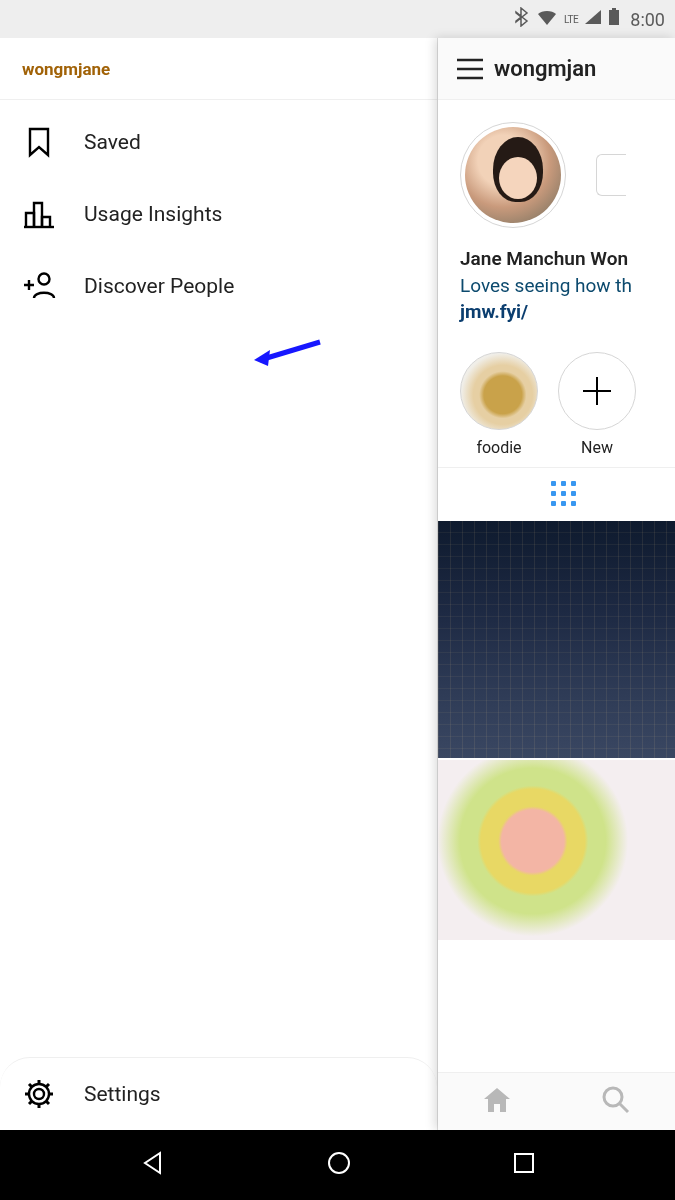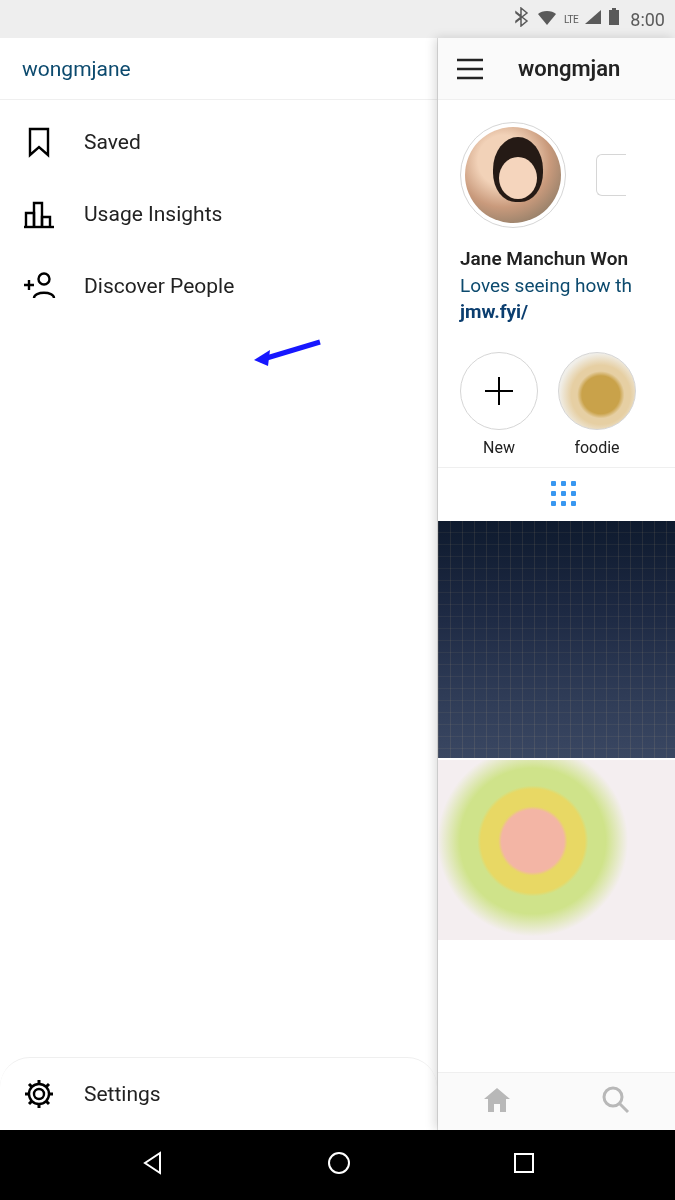--- a/index.html
+++ b/index.html
@@ -47,23 +47,23 @@
     border-right: 1px solid #e2e2e2;
   }
   .drawer-header {
     height: 62px;
     display: flex;
     align-items: center;
     padding: 0 22px;
     border-bottom: 1px solid #efefef;
   }
   .drawer-header span {
-    font-size: 21px;
-    font-weight: 400;
-    color: #0c4a6e;
+    font-size: 17px;
+    font-weight: 700;
+    color: #a16207;
   }
   .drawer-items {
     flex: 1;
     padding-top: 6px;
     position: relative;
   }
   .drawer-item {
     height: 72px;
     display: flex;
     align-items: center;
@@ -105,21 +105,21 @@
     box-shadow: -3px 0 10px rgba(0,0,0,0.15);
     background: #fafafa;
     display: flex;
     flex-direction: column;
   }
   .profile-header {
     height: 62px;
     display: flex;
     align-items: center;
     padding: 0 18px;
-    gap: 34px;
+    gap: 10px;
     border-bottom: 1px solid #efefef;
     background: #fafafa;
   }
   .hamburger svg { display: block; }
   .profile-header .username {
     font-size: 22px;
     font-weight: 600;
     color: #222;
     white-space: nowrap;
   }
@@ -403,30 +403,30 @@
       </div>
 
       <div class="bio">
         <div class="name">Jane Manchun Won</div>
         <div class="desc">Loves seeing how th</div>
         <div class="link">jmw.fyi/</div>
       </div>
 
       <div class="highlights">
         <div class="highlight">
+          <div class="highlight-circle food"></div>
+          <span class="label">foodie</span>
+        </div>
+        <div class="highlight">
           <div class="highlight-circle">
             <svg width="34" height="34" viewBox="0 0 34 34" stroke="#000" stroke-width="2">
               <path d="M17 3 L17 31 M3 17 L31 17"></path>
             </svg>
           </div>
           <span class="label">New</span>
-        </div>
-        <div class="highlight">
-          <div class="highlight-circle food"></div>
-          <span class="label">foodie</span>
         </div>
       </div>
 
       <div class="tabs">
         <div class="grid-dots">
           <span></span>
             <span></span>
             <span></span>
           <span></span>
             <span></span>

